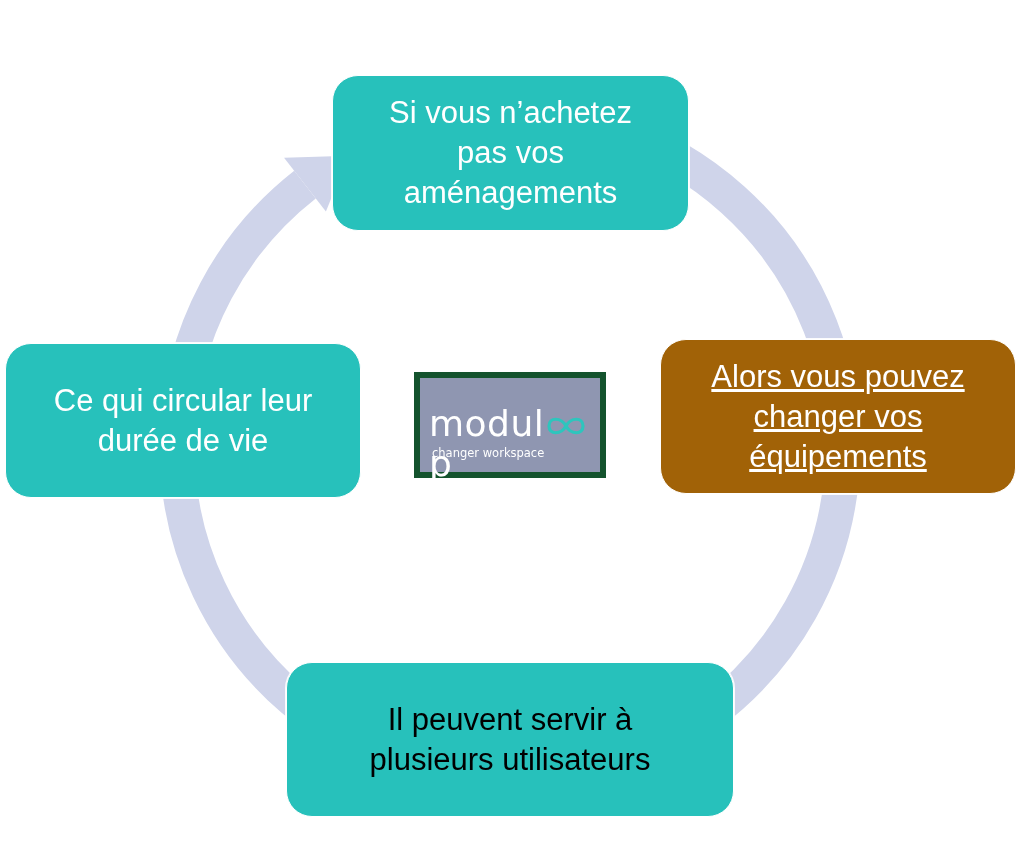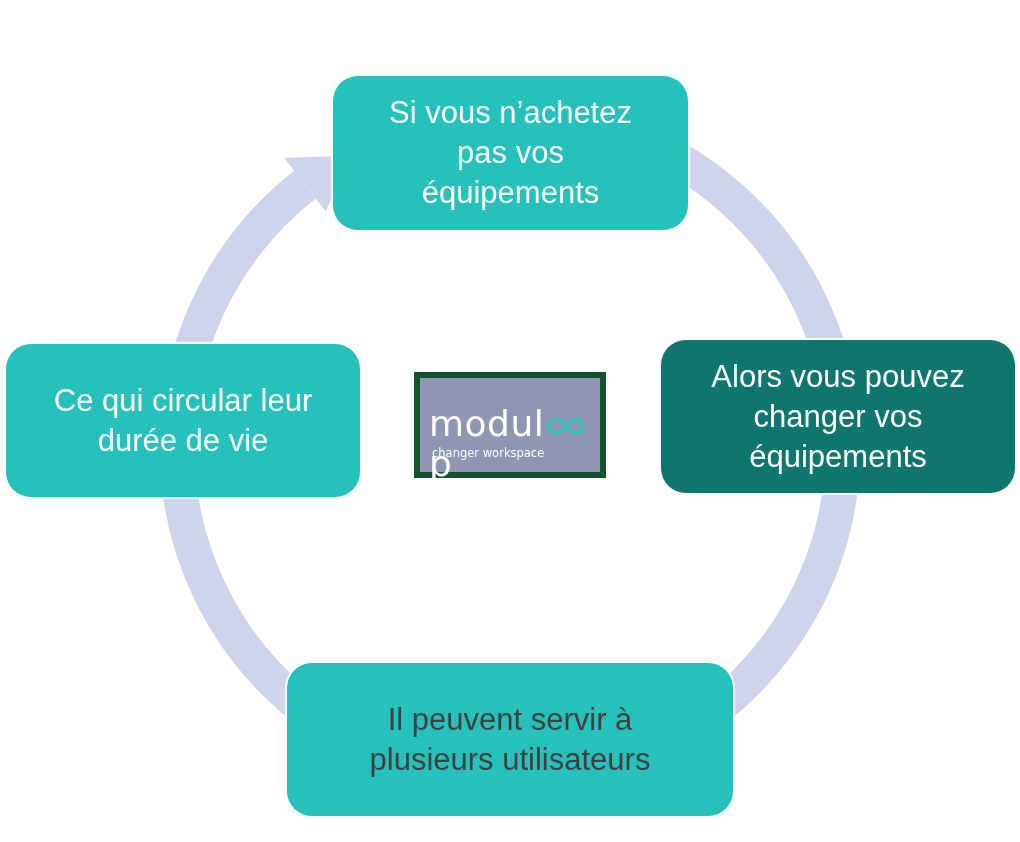--- a/index.html
+++ b/index.html
@@ -89,30 +89,30 @@
 <body>
 
 <svg id="ring-svg" viewBox="0 0 1020 842" xmlns="http://www.w3.org/2000/svg">
   <path id="ring-arc" fill="none" stroke-width="35" stroke-linecap="butt" stroke="#cfd4ea" d="M 612.9026591268575 130.29818007371387 A 333 333 0 1 1 304.98472871655576 184.59241904896157"></path>
   <polygon id="ring-arrowhead" fill="#cfd4ea" points="284.05223855548337,157.80005342633302 348.5583964579698,155.75163752258118 325.91721887762816,211.38478467159013"></polygon>
 </svg>
 
 <div id="step-top" class="step-box" style="background: rgb(39, 193, 187); color: rgb(255, 255, 255);">
   <span class="step-text">Si vous n’achetez
 pas vos
-équipements</span>
+aménagements</span>
 </div>
 
-<div id="step-right" class="step-box" style="background: #0f766e; color: rgb(255, 255, 255);">
+<div id="step-right" class="step-box" style="background: #a16207; color: rgb(255, 255, 255); text-decoration: underline;">
   <span class="step-text">Alors vous pouvez
 changer vos
 équipements</span>
 </div>
 
-<div id="step-bottom" class="step-box" style="background: rgb(39, 193, 187); color: #404040;">
+<div id="step-bottom" class="step-box" style="background: rgb(39, 193, 187); color: #000000;">
   <span class="step-text">Il peuvent servir à
 plusieurs utilisateurs</span>
 </div>
 
 <div id="step-left" class="step-box" style="background: rgb(39, 193, 187); color: rgb(255, 255, 255);">
   <span class="step-text">Ce qui circular leur
 durée de vie</span>
 </div>
 
 <div id="logo" style="background: rgb(143, 150, 177);">

